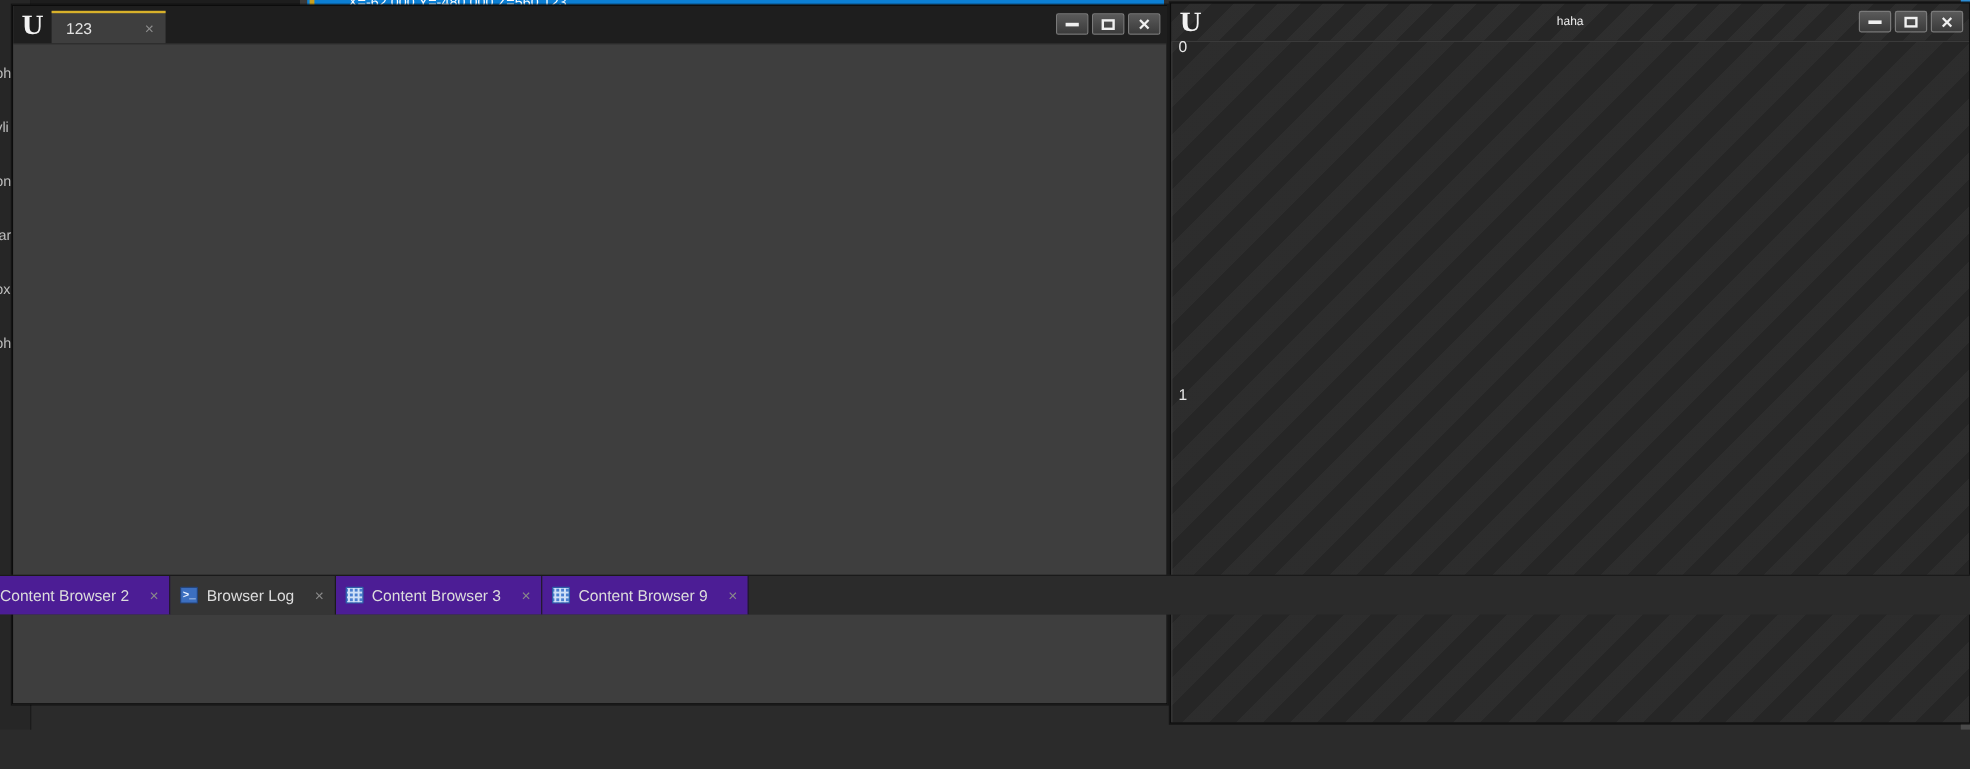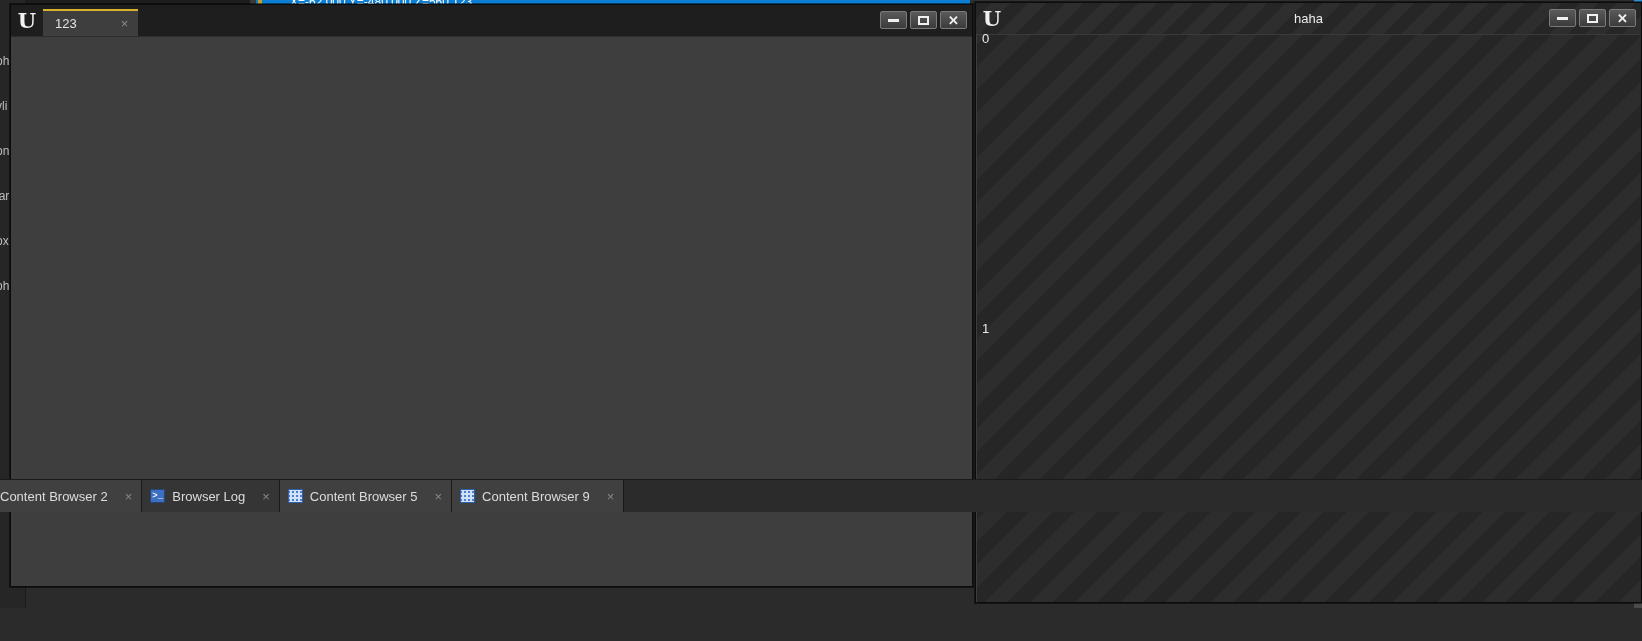--- a/index.html
+++ b/index.html
@@ -71,21 +71,21 @@
     background:#2b2b2b;
     border-top:1px solid #1a1a1a;
     display:flex; align-items:stretch;
   }
   .tb-tab {
     display:flex; align-items:center; gap:7px;
     padding:0 9px 0 8px;
     height:100%;
     border-right:1px solid #1a1a1a;
     color:#dcdcdc; font-size:13px;
-    background:#404040;
+    background:#4c1d95;
     cursor:pointer; position:relative;
   }
   .tb-tab.sel { background:#353535; }
   .tb-tab:first-child { padding-left:0; }
   .tb-ico {
     width:15px; height:14px; flex:0 0 auto;
     position:relative; border-radius:1px;
   }
   
   .ico-cb {
@@ -176,21 +176,21 @@
   #win-right { left:975px; top:2px; width:667px; height:601px; background:#262626; }
   #win-right .win-title {
     background:#262626;
     background-image:repeating-linear-gradient(-45deg,
        rgba(255,255,255,.035) 0px, rgba(255,255,255,.035) 13px,
        rgba(0,0,0,0) 13px,  rgba(0,0,0,0) 26px);
   }
   .win-caption {
     position:absolute; left:0; right:0; top:0; height:31px;
     display:flex; align-items:center; justify-content:center;
-    color:#ededed; font-size:13px; pointer-events:none;
+    color:#ededed; font-size:10px; pointer-events:none;
   }
   .striped {
     background:#262626;
     background-image:repeating-linear-gradient(-45deg,
        rgba(255,255,255,.030) 0px, rgba(255,255,255,.030) 16px,
        rgba(0,0,0,0) 16px,  rgba(0,0,0,0) 32px);
   }
   #win-right .win-body {
     position:relative;
     border-top:1px solid #3a3a3a;
@@ -296,21 +296,21 @@
     </div>
 
     <div class="tb-tab sel">
       <span class="tb-ico ico-log">&gt;_</span>
       <span>Browser Log</span>
       <span class="tb-close">×</span>
     </div>
 
     <div class="tb-tab">
       <span class="tb-ico ico-cb"></span>
-      <span>Content Browser 5</span>
+      <span>Content Browser 3</span>
       <span class="tb-close">×</span>
     </div>
 
     <div class="tb-tab">
       <span class="tb-ico ico-cb"></span>
       <span>Content Browser 9</span>
       <span class="tb-close">×</span>
     </div>
 
     <div class="tb-rest"></div>

